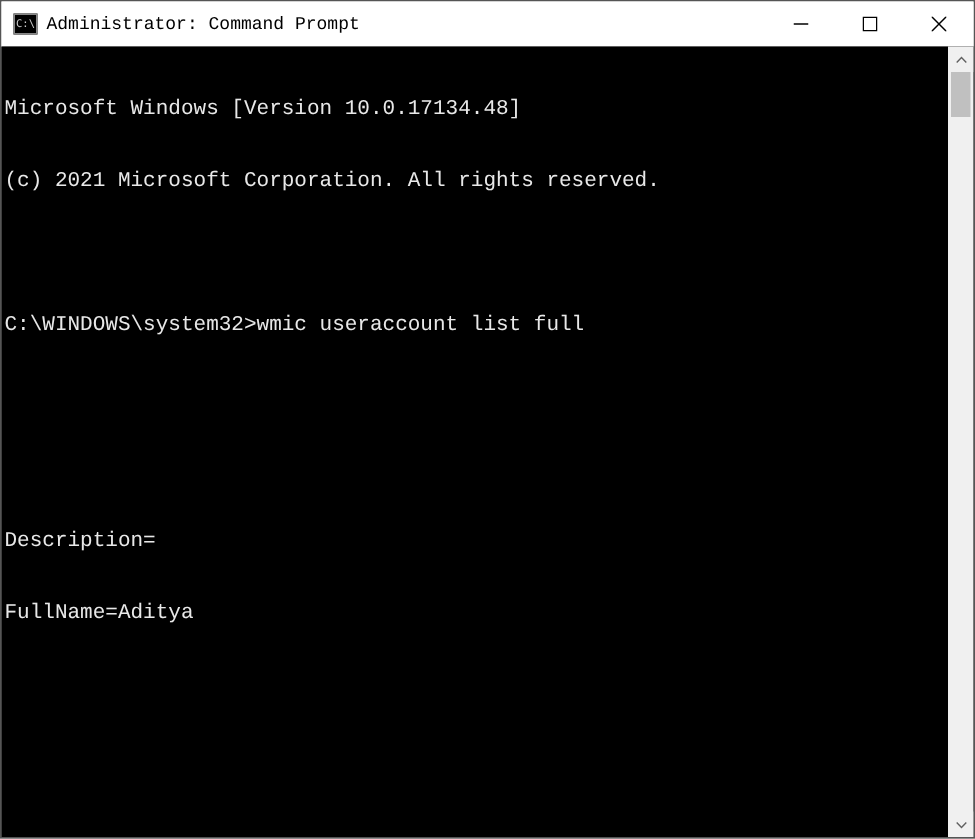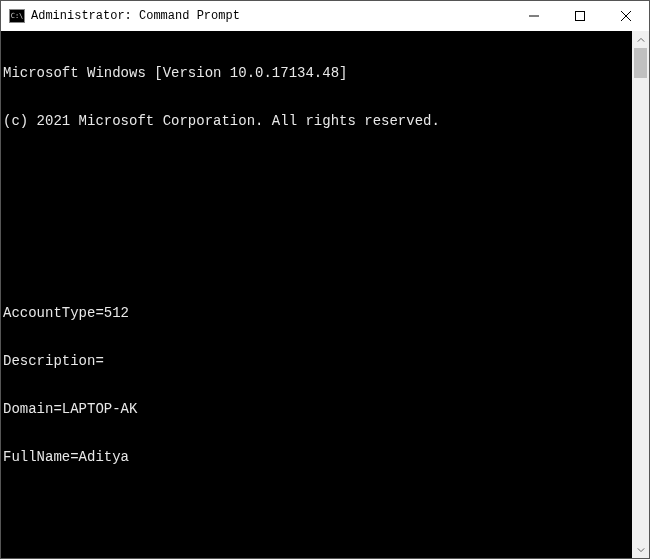--- a/index.html
+++ b/index.html
@@ -139,25 +139,24 @@
             <line x1="10" y1="0" x2="0" y2="10" stroke="#000" stroke-width="1"></line>
           </svg>
       </div>
     </div>
   </div>
   <div class="terminal-wrap">
     <div class="terminal">
       <div class="line">Microsoft Windows [Version 10.0.17134.48]</div>
       <div class="line">(c) 2021 Microsoft Corporation. All rights reserved.</div>
       <div class="line"></div>
+      <div class="line"><span>C:\WINDOWS\system32&gt;</span><span>wmic useraccount list full</span></div>
       <div class="line"></div>
       <div class="line"></div>
-      <div class="line">AccountType=512</div>
       <div class="line">Description=</div>
-      <div class="line">Domain=LAPTOP-AK</div>
       <div class="line">FullName=Aditya</div>
       
       
       
       
       
       
       
       
       

